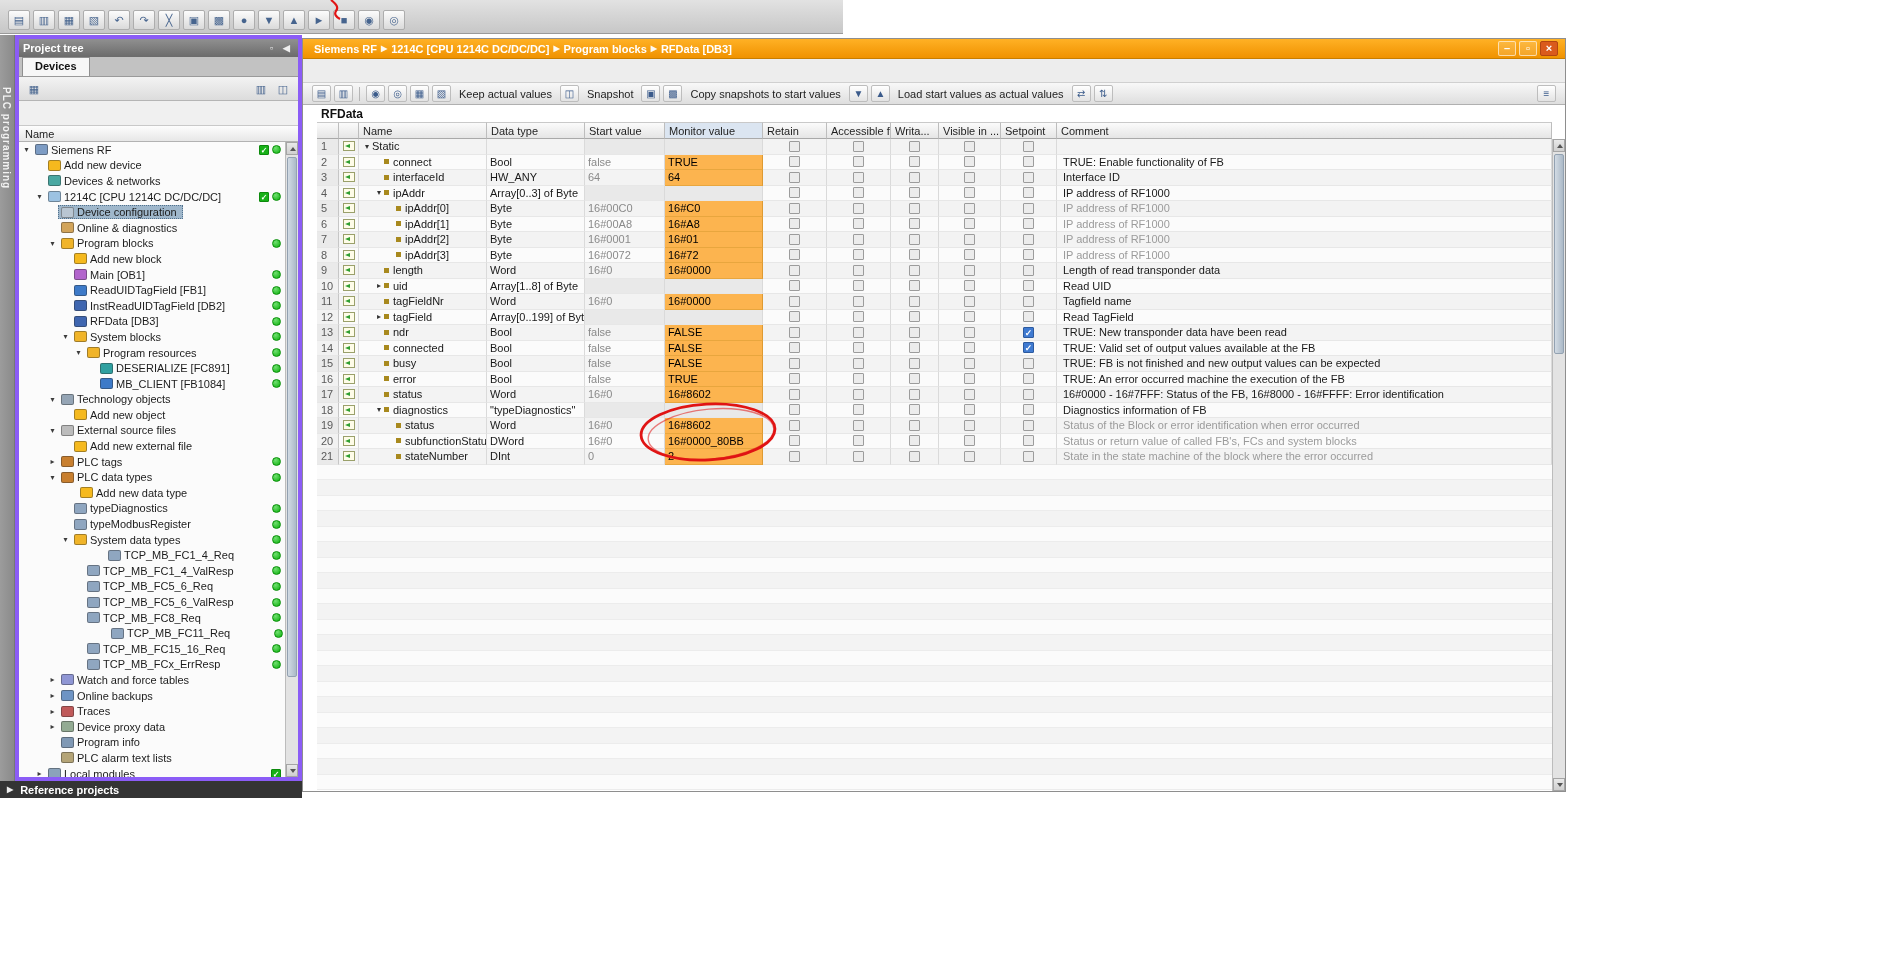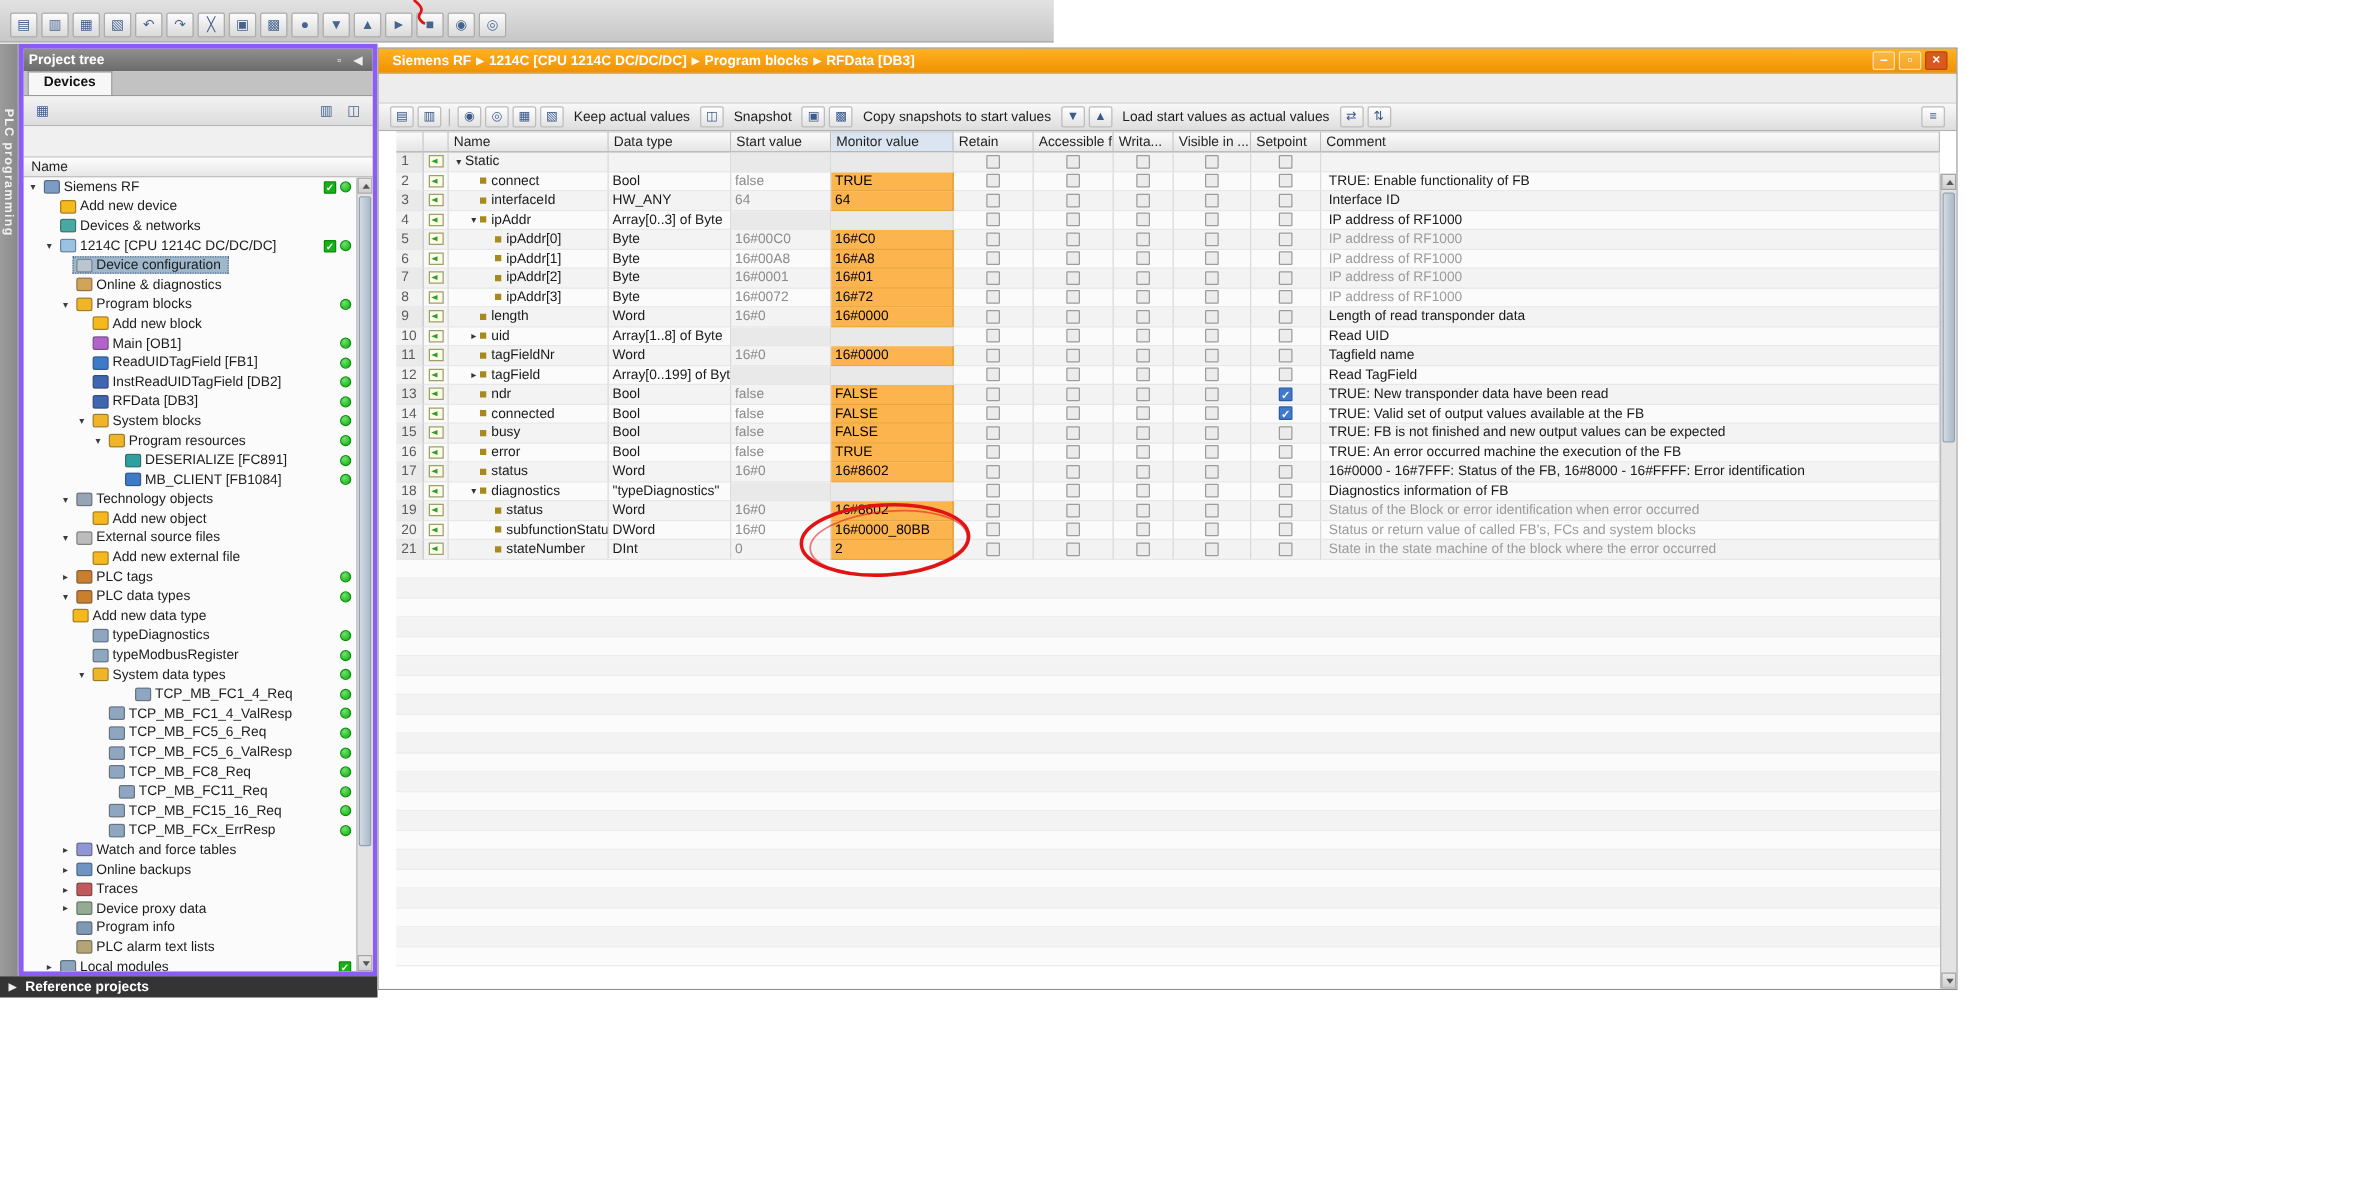--- a/index.html
+++ b/index.html
@@ -340,21 +340,21 @@
         <div class="pt-row" style="padding-left: 28px;">
           <span class="pt-exp">▾</span>
           <span class="selwrap">
             <span class="ticon" style="background: rgb(200, 127, 47);"></span>
             <span class="pt-label">PLC data types</span>
           </span>
           <span class="pt-right">
             <span class="badge-dot"></span>
           </span>
         </div>
-        <div class="pt-row" style="padding-left: 25px;">
+        <div class="pt-row" style="padding-left: 47px;">
           <span class="pt-exp"></span>
           <span class="selwrap">
             <span class="ticon" style="background: rgb(245, 185, 30);"></span>
             <span class="pt-label">Add new data type</span>
           </span>
           <span class="pt-right"></span>
         </div>
         <div class="pt-row" style="padding-left: 41px;">
           <span class="pt-exp"></span>
           <span class="selwrap">
@@ -428,21 +428,21 @@
         <div class="pt-row" style="padding-left: 54px;">
           <span class="pt-exp"></span>
           <span class="selwrap">
             <span class="ticon" style="background: rgb(143, 166, 192);"></span>
             <span class="pt-label">TCP_MB_FC8_Req</span>
           </span>
           <span class="pt-right">
             <span class="badge-dot"></span>
           </span>
         </div>
-        <div class="pt-row" style="padding-left: 62px;">
+        <div class="pt-row" style="padding-left: 40px; gap: 38px;">
           <span class="pt-exp"></span>
           <span class="selwrap">
             <span class="ticon" style="background: rgb(143, 166, 192);"></span>
             <span class="pt-label">TCP_MB_FC11_Req</span>
           </span>
           <span class="pt-right">
             <span class="badge-dot"></span>
           </span>
         </div>
         <div class="pt-row" style="padding-left: 54px;">
@@ -571,20 +571,23 @@
       <span class="tb-label">Copy snapshots to start values</span>
       <span class="tbico">▼</span>
       <span class="tbico">▲</span>
       <span class="tb-label">Load start values as actual values</span>
       <span class="tbico">⇄</span>
       <span class="tbico">⇅</span>
       <span class="tb-spacer"></span>
       <span class="tbico">≡</span>
     </div>
   <div class="ed-content">
+    <div class="tbl-title">
+      <span>RFData</span>
+    </div>
     <div class="grid tbl-head">
       <div class="hc"></div>
       <div class="hc"></div>
       <div class="hc">Name</div>
       <div class="hc">Data type</div>
       <div class="hc">Start value</div>
       <div class="hc mon">Monitor value</div>
       <div class="hc">Retain</div>
       <div class="hc">Accessible f...</div>
       <div class="hc">Writa...</div>

